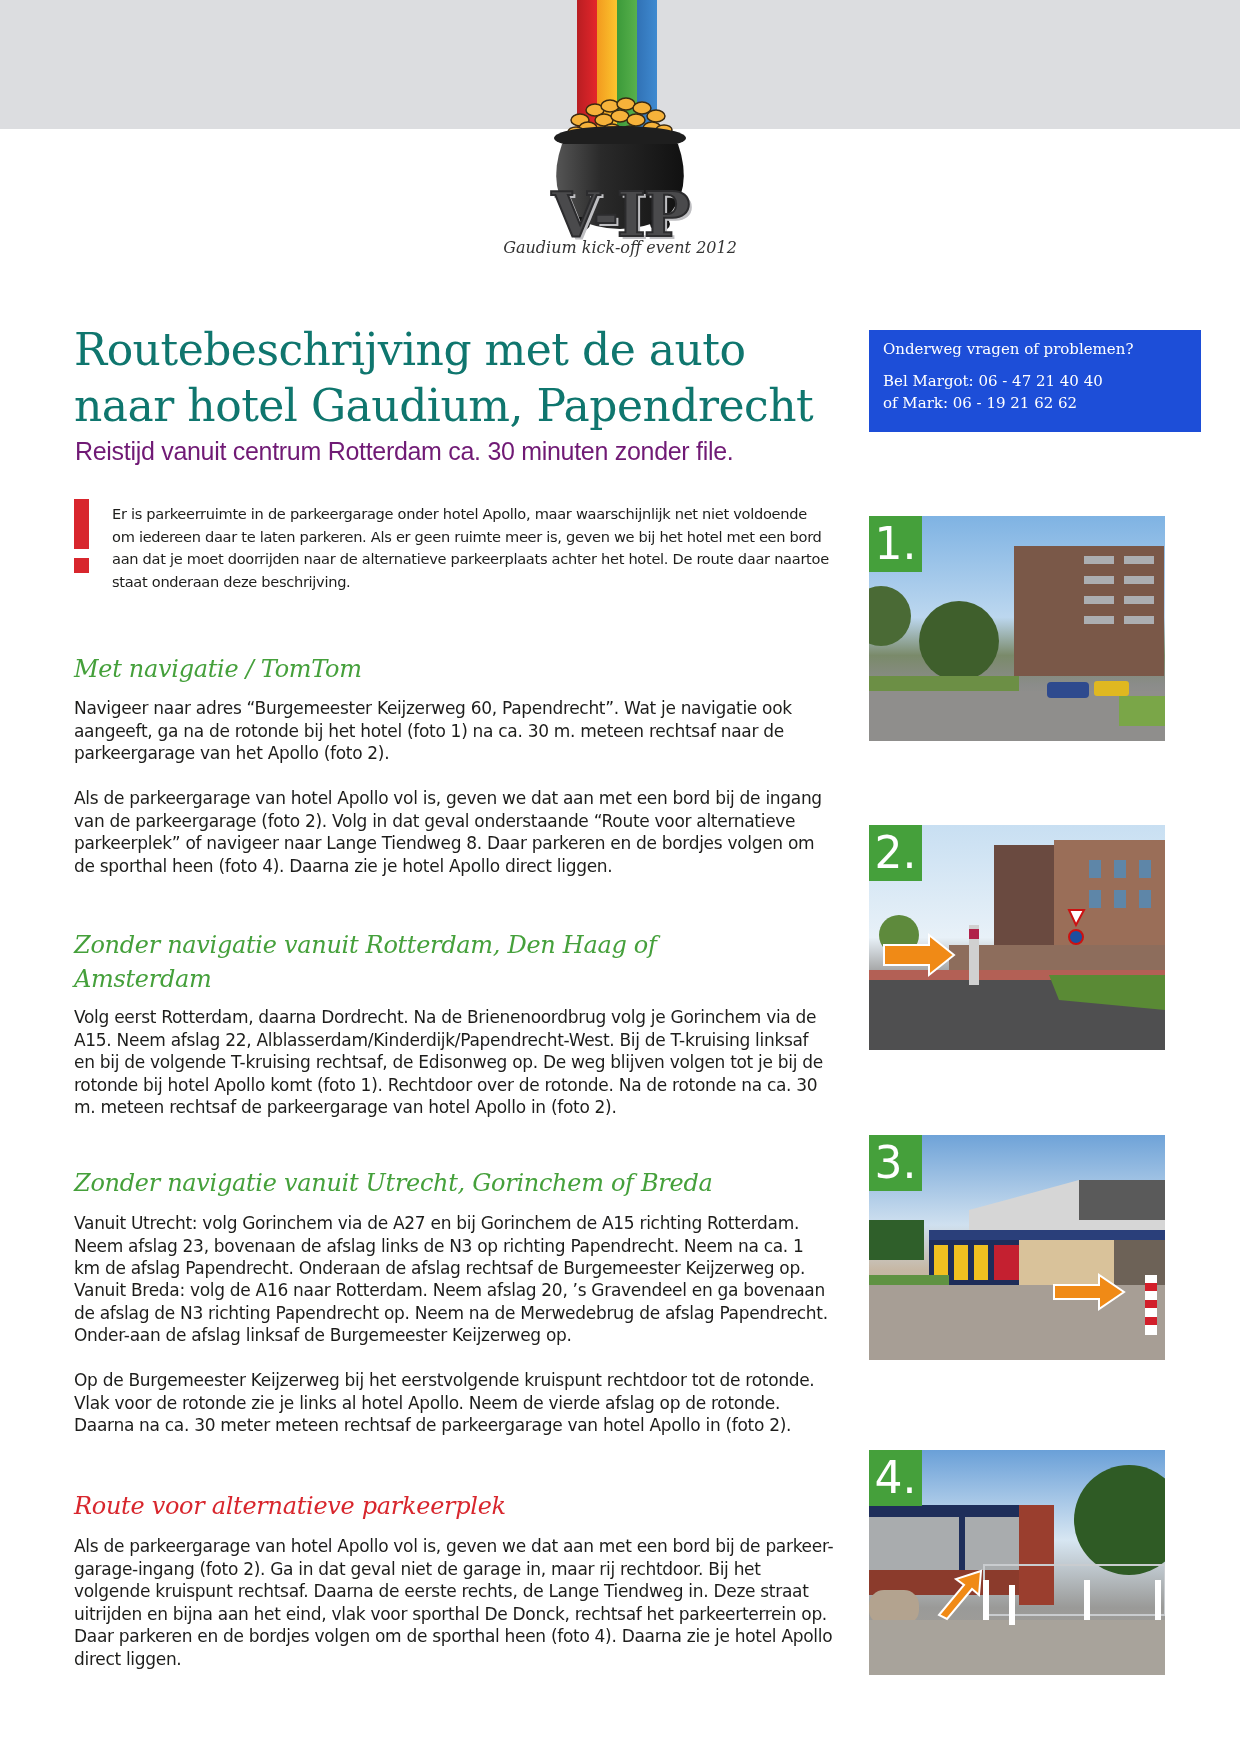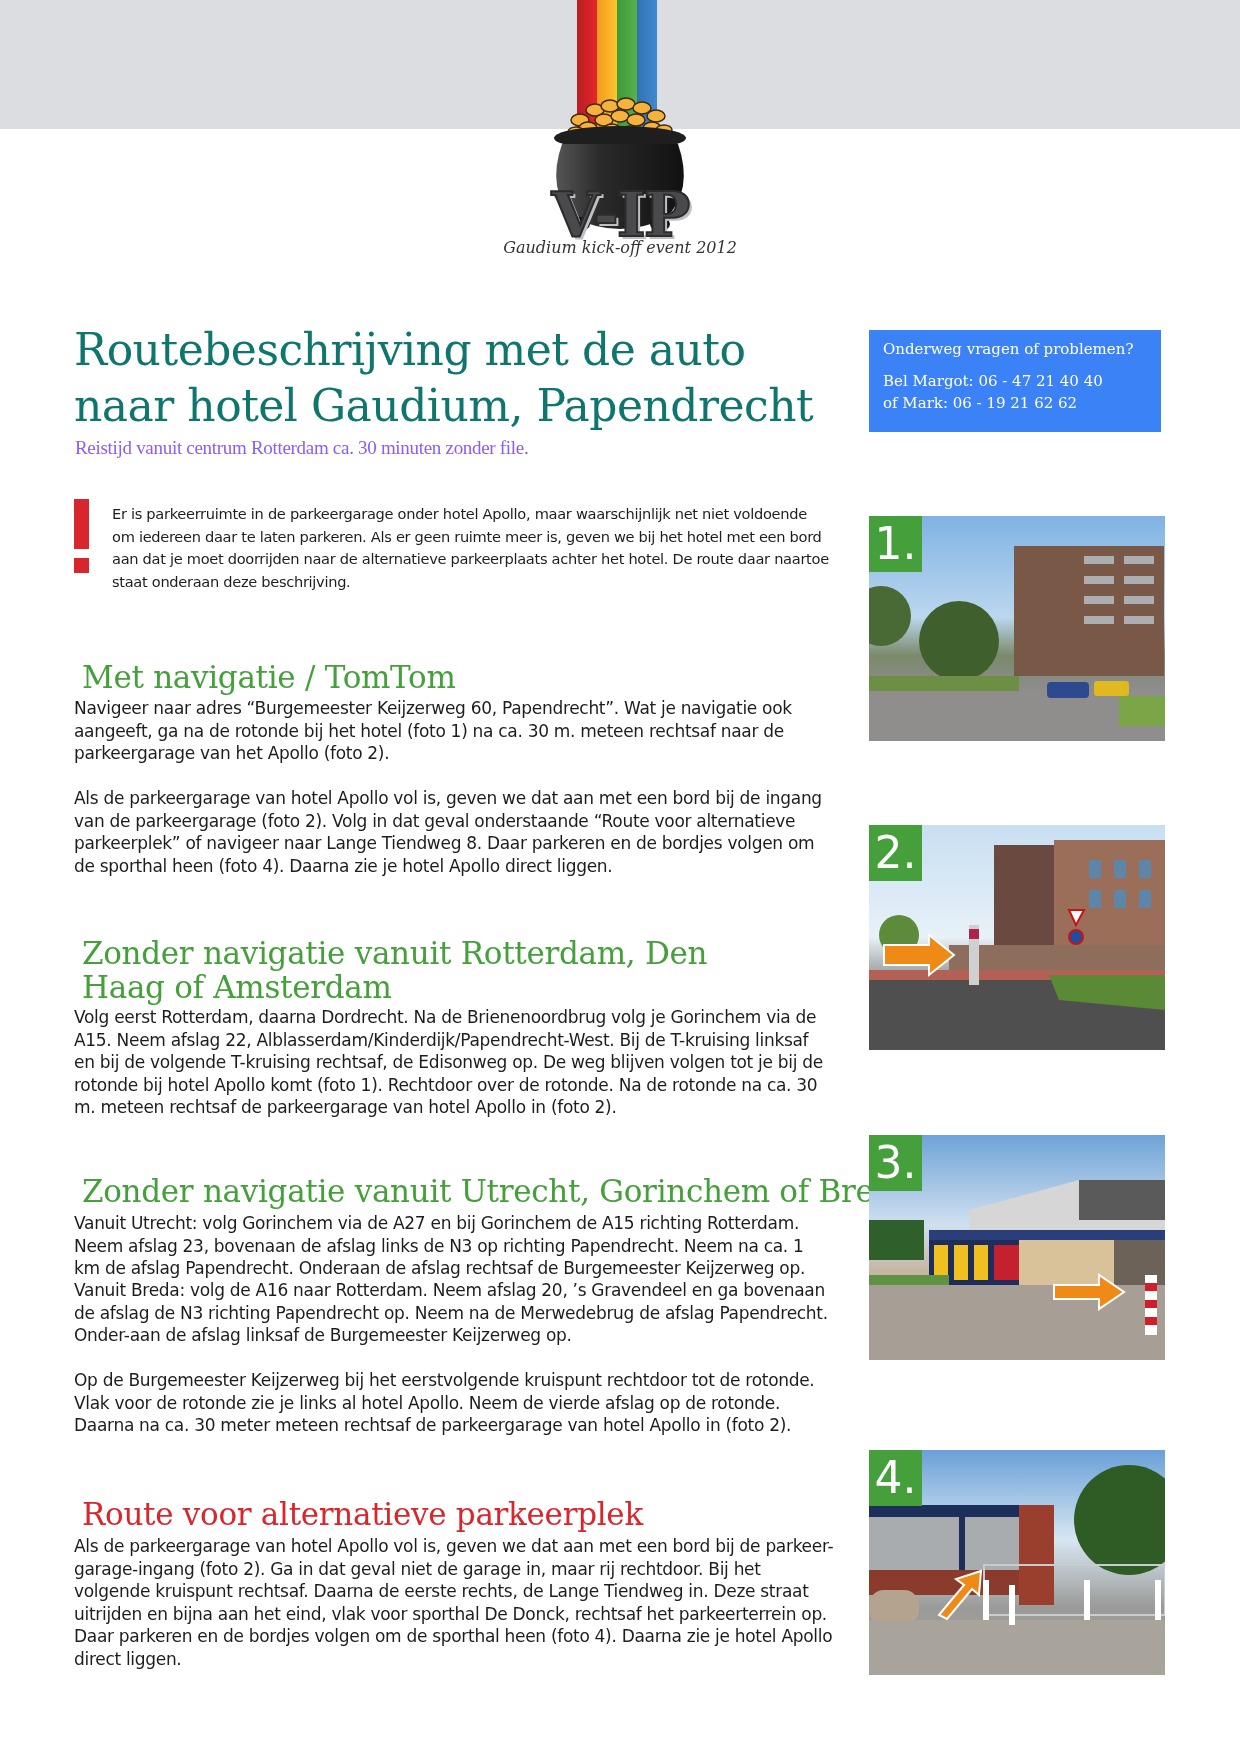--- a/index.html
+++ b/index.html
@@ -4,29 +4,29 @@
 <style>
   html,body{margin:0;padding:0;}
   body{width:1240px;height:1754px;background:#fff;position:relative;overflow:hidden;font-family:"DejaVu Sans",sans-serif;}
   .band{position:absolute;left:0;top:0;width:1240px;height:129px;background:#dcdde0;}
   .rainbow{position:absolute;left:577px;top:0;width:80px;height:190px;display:flex;}
   .rainbow span{flex:1;}
   .logo{position:absolute;left:540px;top:40px;width:160px;height:250px;}
   .vip{position:absolute;left:500px;top:178px;width:240px;text-align:center;font-family:"DejaVu Serif",serif;font-weight:bold;font-size:62px;color:#4a4a4c;letter-spacing:-2px;-webkit-text-stroke:2px #2c2c2e;text-shadow:3px 3px 0 #bfbfc2;}
   .tagline{position:absolute;left:500px;top:238px;width:240px;text-align:center;font-family:"DejaVu Serif",serif;font-style:italic;font-size:16px;color:#333;}
   .title{position:absolute;left:74px;top:322px;width:760px;margin:0;font-family:"DejaVu Serif",serif;font-weight:normal;font-size:44px;line-height:56px;color:#0f766e;letter-spacing:-0.5px;}
-  .subtitle{position:absolute;left:75px;top:437px;font-family:Liberation Serif, serif;font-size:19px;color:#8b5cf6;letter-spacing:-0.3px;}
-  .contact{position:absolute;left:869px;top:330px;width:292px;height:102px;background:#3b82f6;color:#fff;font-family:"DejaVu Serif",serif;box-sizing:border-box;padding:10px 14px;}
+  .subtitle{position:absolute;left:75px;top:437px;font-family:Liberation Sans, sans-serif;font-size:25px;color:#701a75;letter-spacing:-0.3px;}
+  .contact{position:absolute;left:869px;top:330px;width:332px;height:102px;background:#1d4ed8;color:#fff;font-family:"DejaVu Serif",serif;box-sizing:border-box;padding:10px 14px;}
   .contact .q{font-size:15px;margin-bottom:12px;}
   .contact .l{font-size:15px;line-height:22px;}
   .excl{position:absolute;left:74px;top:499px;width:15px;}
   .excl .bar{width:15px;height:50px;background:#d8262d;}
   .excl .dot{width:15px;height:15px;background:#d8262d;margin-top:9px;}
   .intro{position:absolute;left:112px;top:503px;width:720px;font-size:14.6px;line-height:22.5px;color:#1d1d1b;letter-spacing:-0.3px;}
-  .sec-h{position:absolute;left:74px;margin:8px;font-family:"DejaVu Serif",serif;font-weight:normal;font-size:31px;line-height:34px;color:#45a03b;letter-spacing:-0.3px;}
+  .sec-h{position:absolute;left:74px;margin:0;font-family:"DejaVu Serif",serif;font-weight:normal;font-size:24px;line-height:34px;color:#45a03b;letter-spacing:-0.3px;font-style:italic;}
   .sec-h.red{color:#d8262d;}
   .para{position:absolute;left:74px;width:760px;font-size:17px;line-height:22.5px;color:#1d1d1b;letter-spacing:-0.3px;margin:0;}
   .photo{position:absolute;left:869px;width:296px;height:225px;overflow:hidden;}
   .photo .num{position:absolute;left:0;top:0;width:53px;height:56px;background:#45a03b;color:#fff;font-size:44px;line-height:56px;text-align:center;font-family:"DejaVu Sans",sans-serif;}
 </style>
 </head>
 <body>
 
 <div class="band"></div>
 <div class="rainbow">

